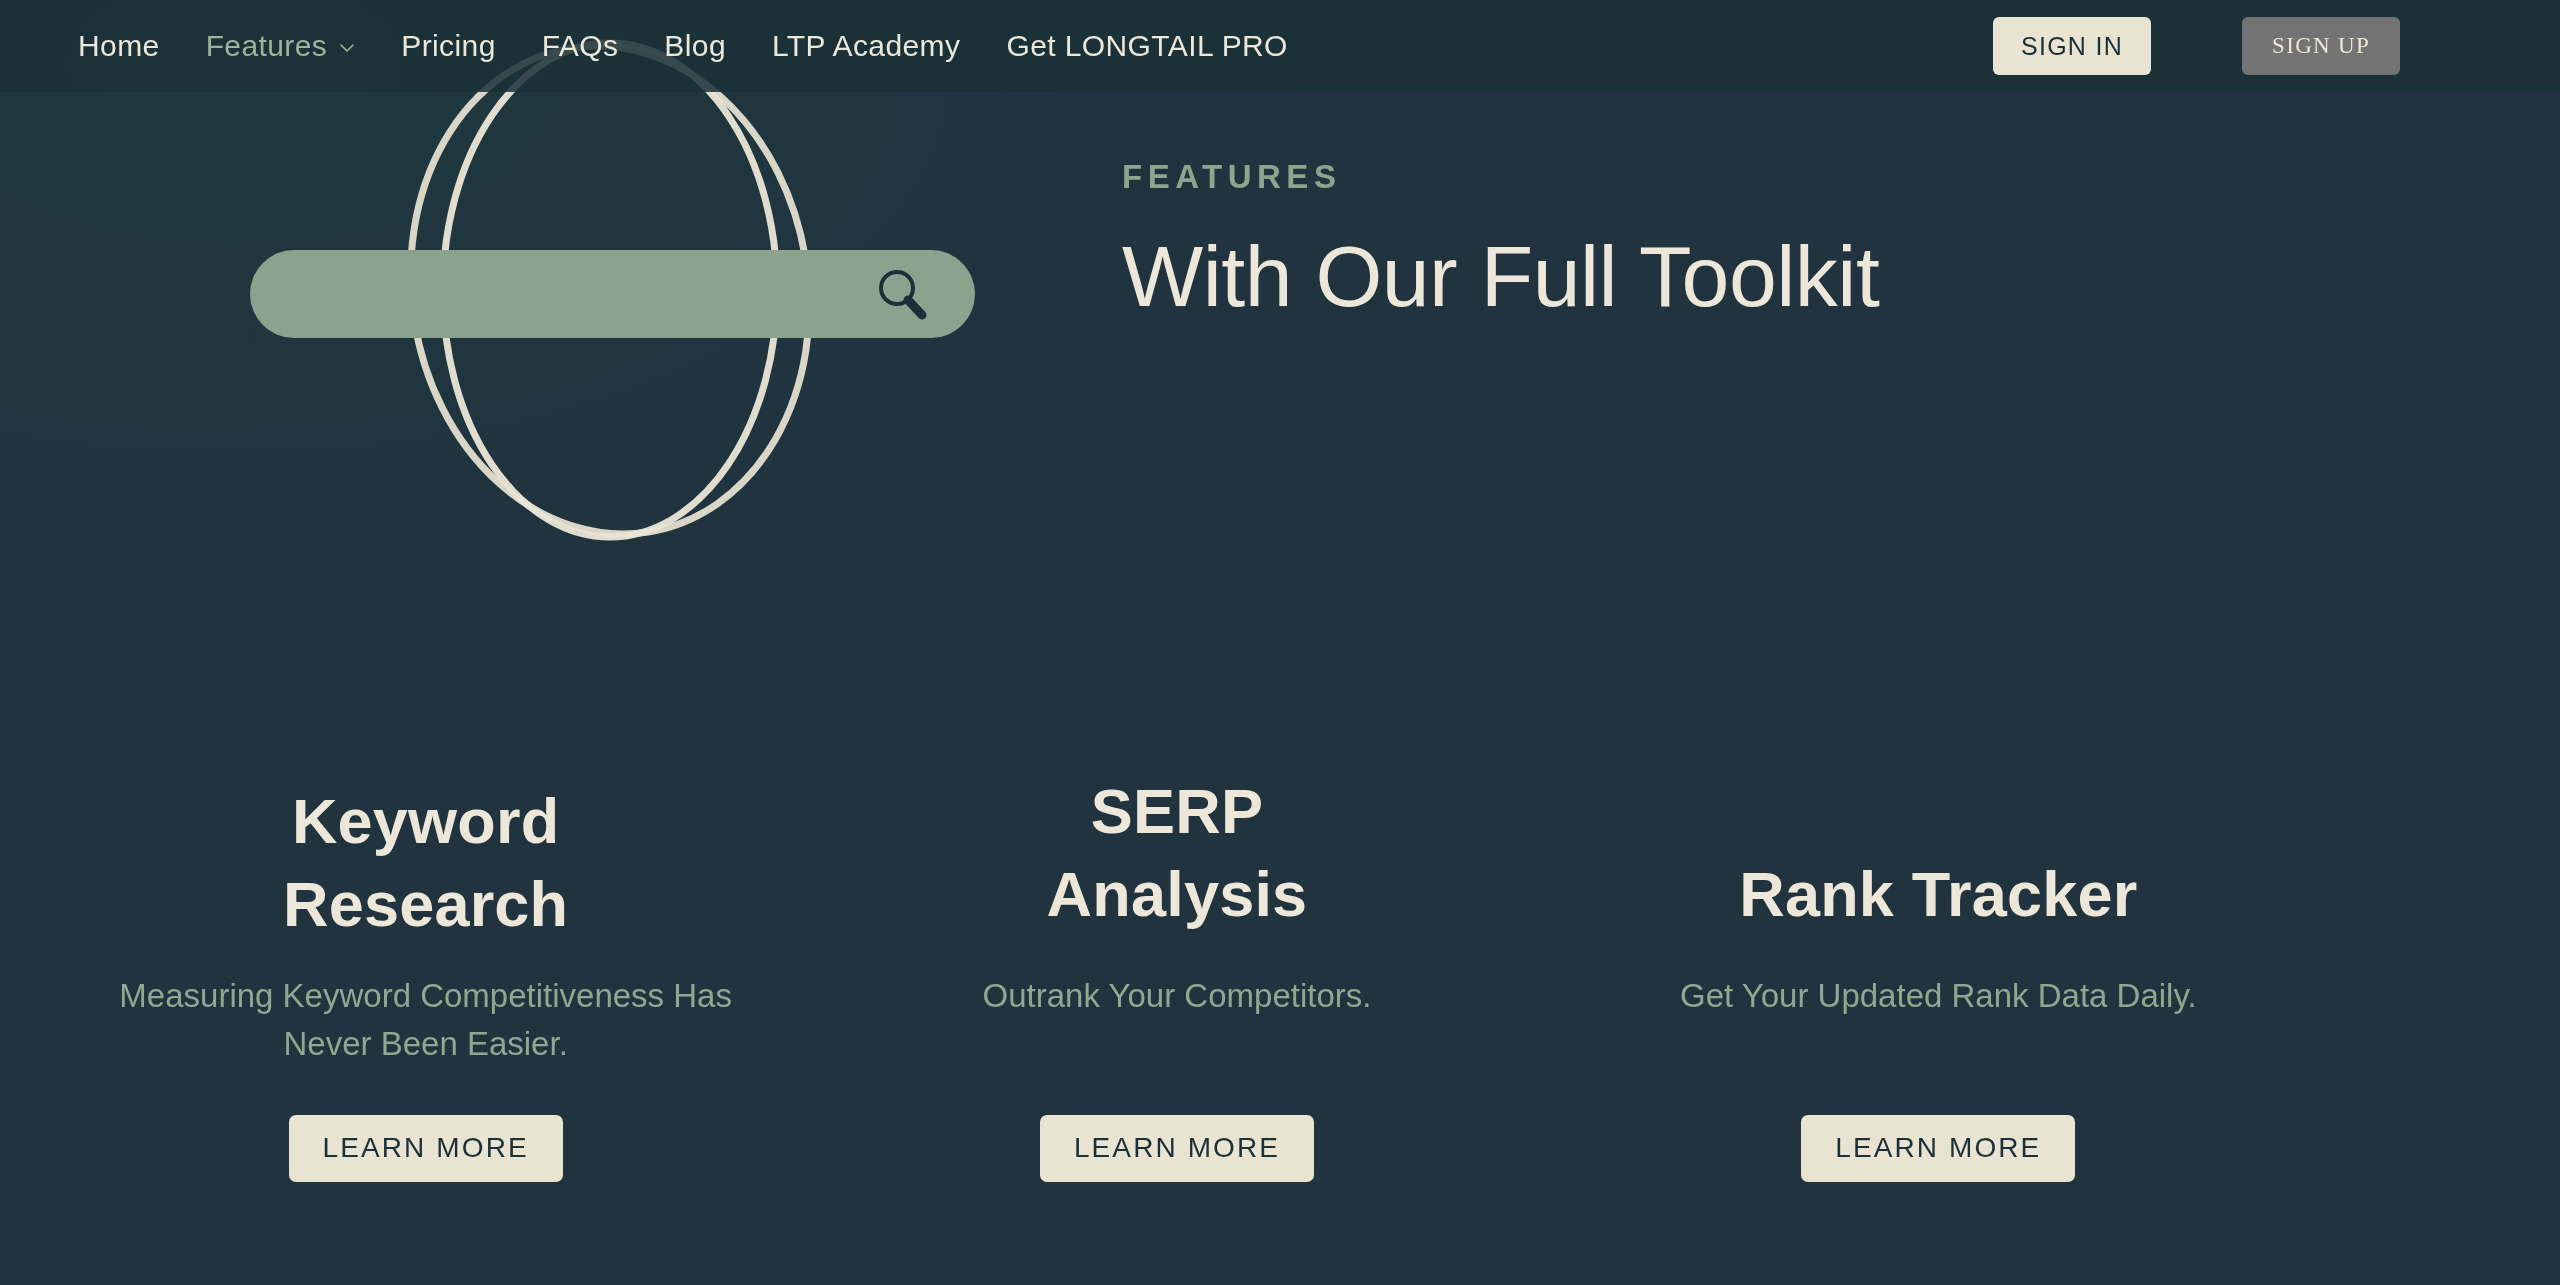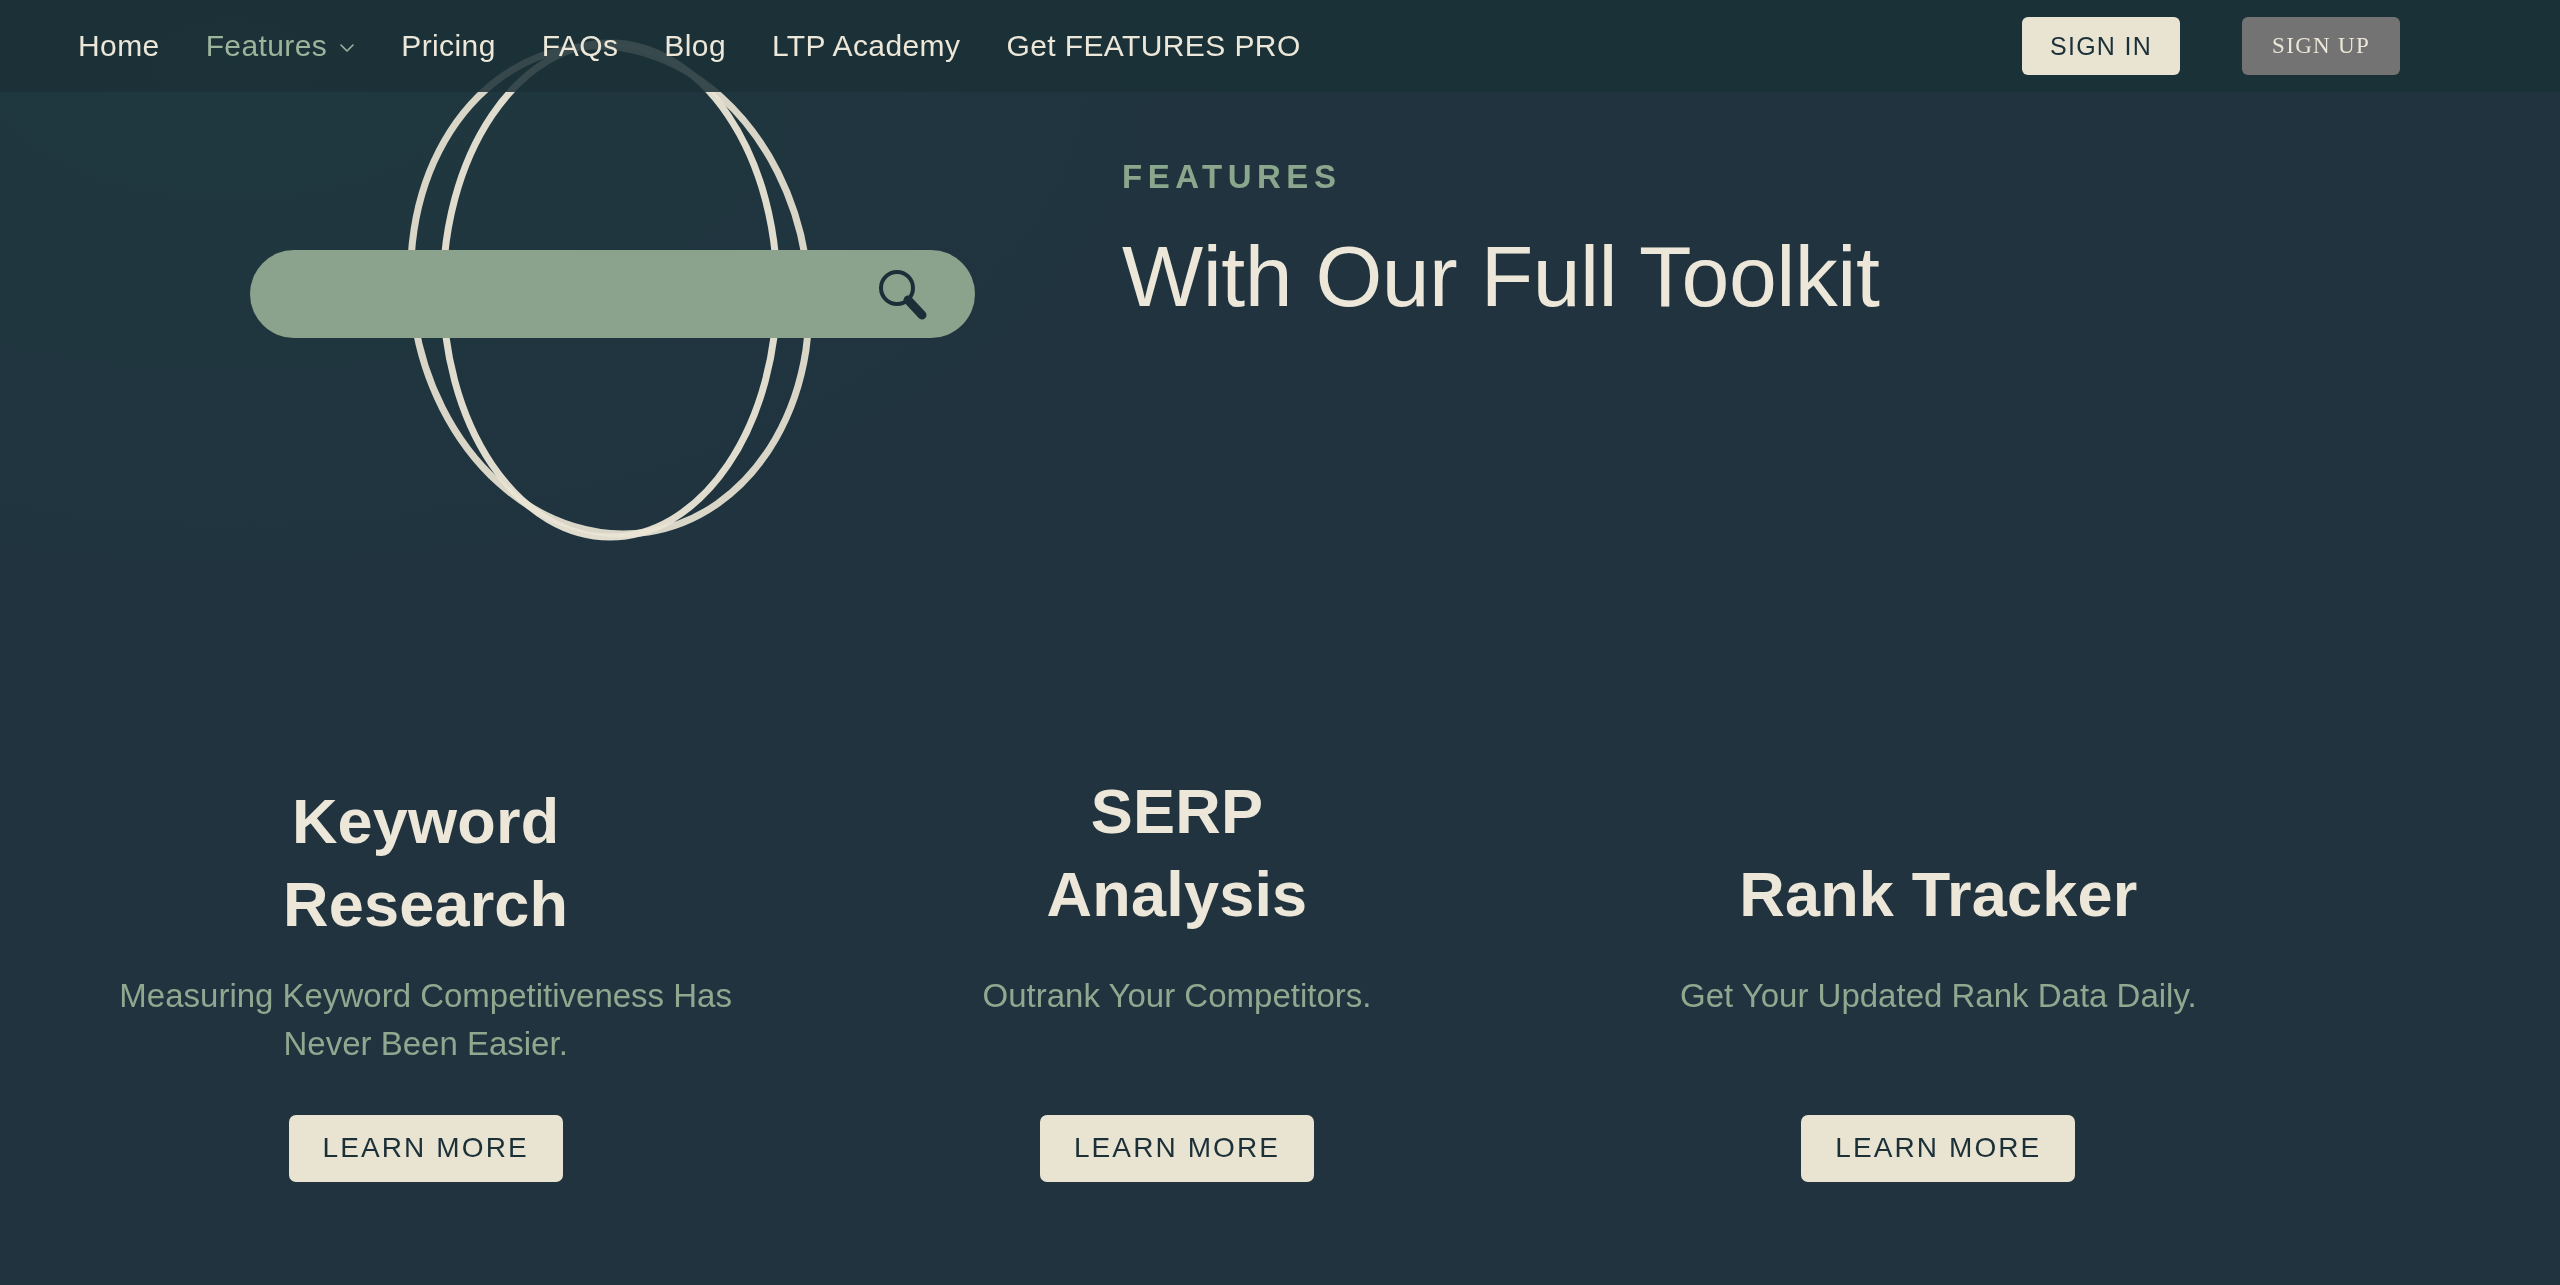--- a/index.html
+++ b/index.html
@@ -106,21 +106,21 @@
     position: relative;
     top: 2px;
   }
   .chevron svg { display: block; width: 100%; height: 100%; }
 
   .nav-actions {
     margin-left: auto;
     margin-right: 160px;
     display: flex;
     align-items: center;
-    gap: 62px;
+    gap: 91px;
   }
   .btn-signin {
     background: #e9e3d2;
     color: #1c3038;
     border: none;
     border-radius: 6px;
     padding: 0 28px;
     height: 58px;
     font-size: 25px;
     letter-spacing: 1.3px;
@@ -277,21 +277,21 @@
 
       <a class="nav-link" href="#">
         <span>Blog</span>
       </a>
 
       <a class="nav-link" href="#">
         <span>LTP Academy</span>
       </a>
 
       <a class="nav-link" href="#">
-        <span>Get FEATURES PRO</span>
+        <span>Get LONGTAIL PRO</span>
       </a>
 
     </div>
 
     <div class="nav-actions">
       <button class="btn-signin">SIGN IN</button>
       <button class="btn-signup">SIGN UP</button>
     </div>
   </nav>
 

